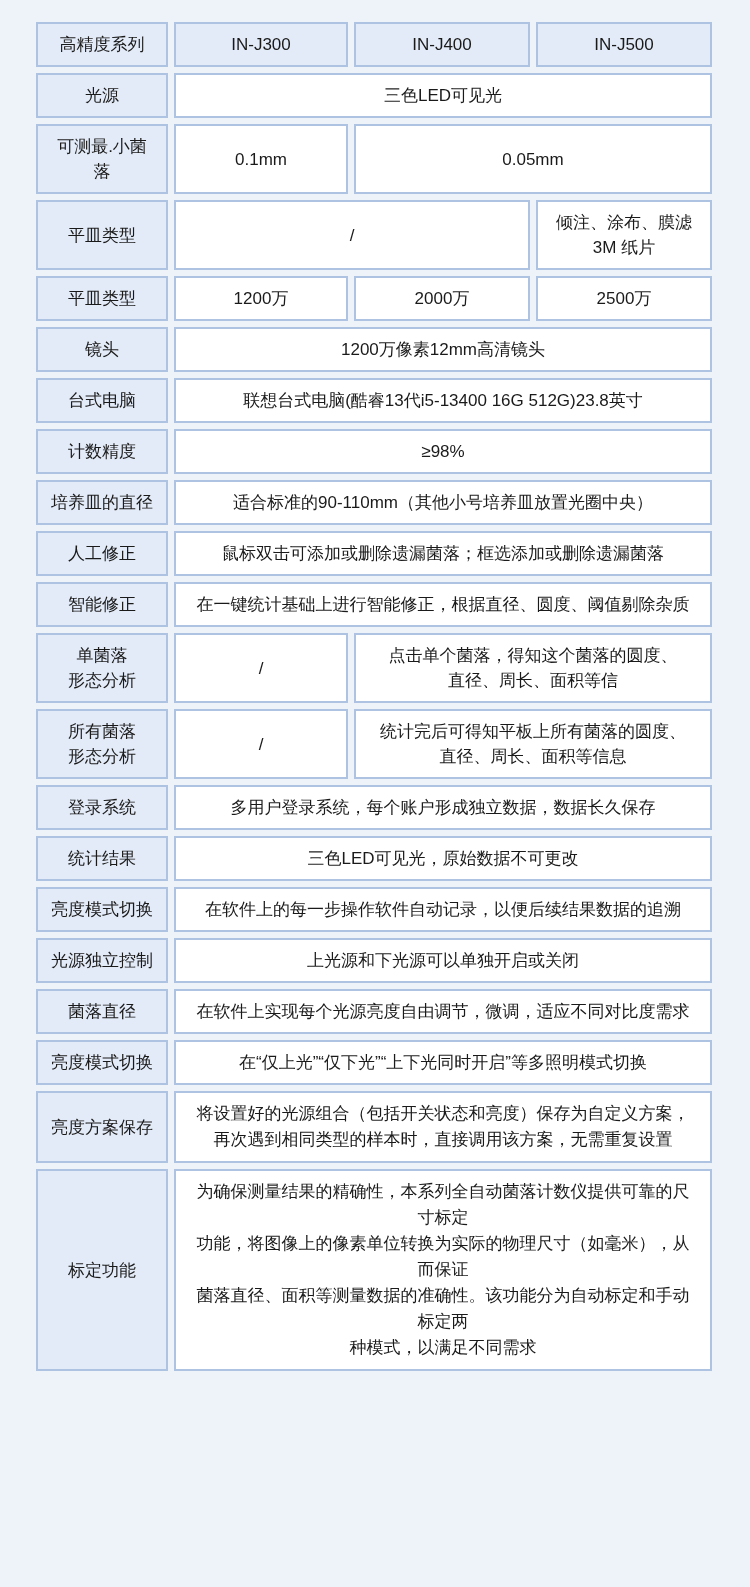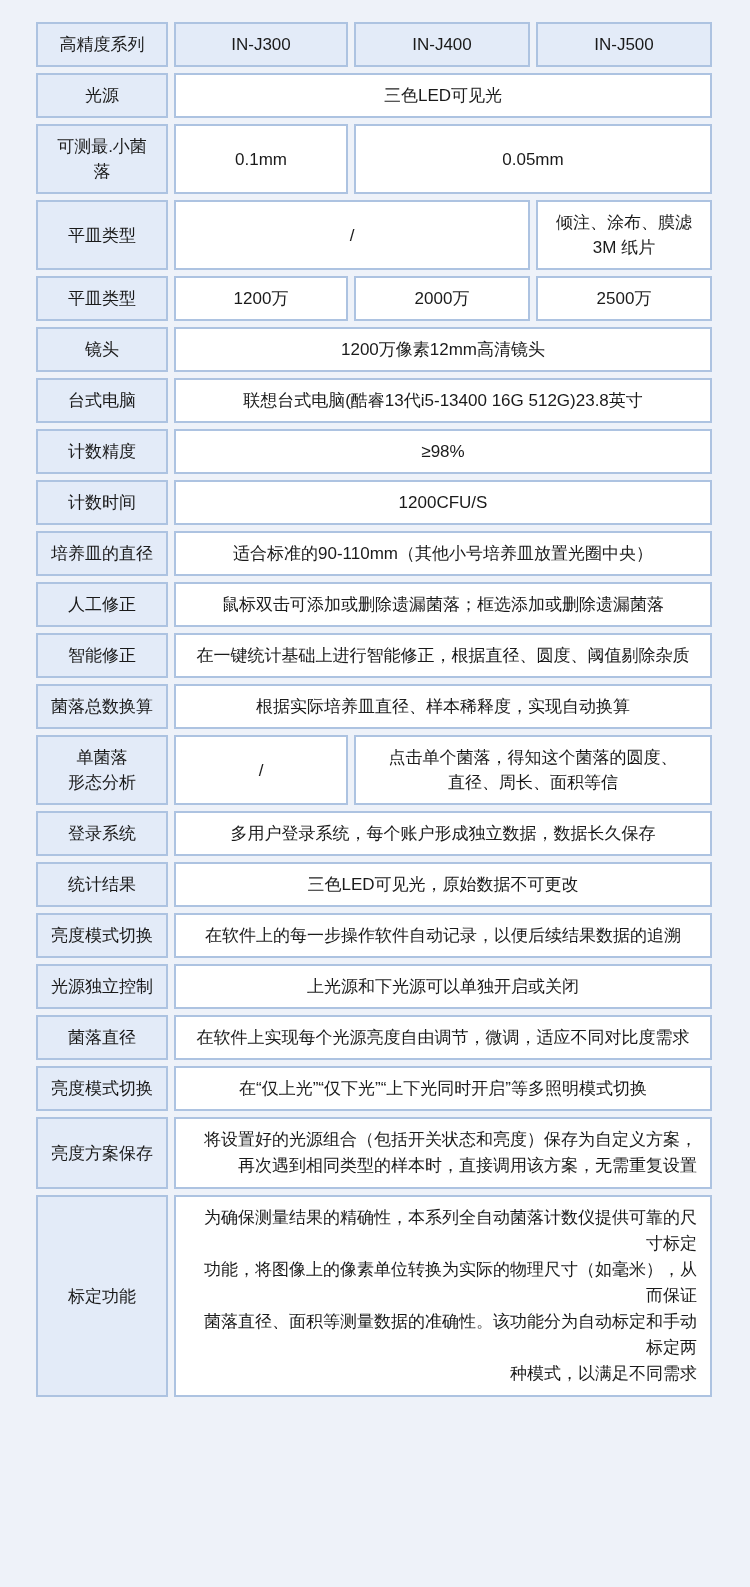--- a/index.html
+++ b/index.html
@@ -34,23 +34,23 @@
     line-height:25px;
     padding:8px 10px;
     white-space:pre-line;
     overflow:hidden;
   }
   td.label{
     background:var(--label-bg);
     padding:8px 12px;
   }
   td.left{
-    text-align:right;
+    text-align:center;
     line-height:26px;
-    padding:8px 13px;
+    padding:8px 20px;
   }
 </style>
 </head>
 <body>
 
 <div class="wrap">
   <table class="spec">
     <colgroup>
       <col style="width:132px">
       <col style="width:174px">
@@ -93,45 +93,44 @@
         </tr>
         <tr>
           <td class="label">台式电脑</td>
           <td colspan="3">联想台式电脑(酷睿13代i5-13400 16G 512G)23.8英寸</td>
         </tr>
         <tr>
           <td class="label">计数精度</td>
           <td colspan="3">≥98%</td>
         </tr>
         <tr>
-          <td class="label">计数时间</td>
-          <td colspan="3">1200CFU/S</td>
-        </tr>
-        <tr>
           <td class="label">培养皿的直径</td>
           <td colspan="3">适合标准的90-110mm（其他小号培养皿放置光圈中央）</td>
         </tr>
         <tr>
           <td class="label">人工修正</td>
           <td colspan="3">鼠标双击可添加或删除遗漏菌落；框选添加或删除遗漏菌落</td>
         </tr>
         <tr>
           <td class="label">智能修正</td>
           <td colspan="3">在一键统计基础上进行智能修正，根据直径、圆度、阈值剔除杂质</td>
         </tr>
         <tr>
-          <td class="label">菌落总数换算</td>
-          <td colspan="3">根据实际培养皿直径、样本稀释度，实现自动换算</td>
-        </tr>
-        <tr>
           <td class="label">单菌落
 形态分析</td>
           <td colspan="1">/</td>
           <td colspan="2">点击单个菌落，得知这个菌落的圆度、
 直径、周长、面积等信</td>
+        </tr>
+        <tr>
+          <td class="label">所有菌落
+形态分析</td>
+          <td colspan="1">/</td>
+          <td colspan="2">统计完后可得知平板上所有菌落的圆度、
+直径、周长、面积等信息</td>
         </tr>
         <tr>
           <td class="label">登录系统</td>
           <td colspan="3">多用户登录系统，每个账户形成独立数据，数据长久保存</td>
         </tr>
         <tr>
           <td class="label">统计结果</td>
           <td colspan="3">三色LED可见光，原始数据不可更改</td>
         </tr>
         <tr>

